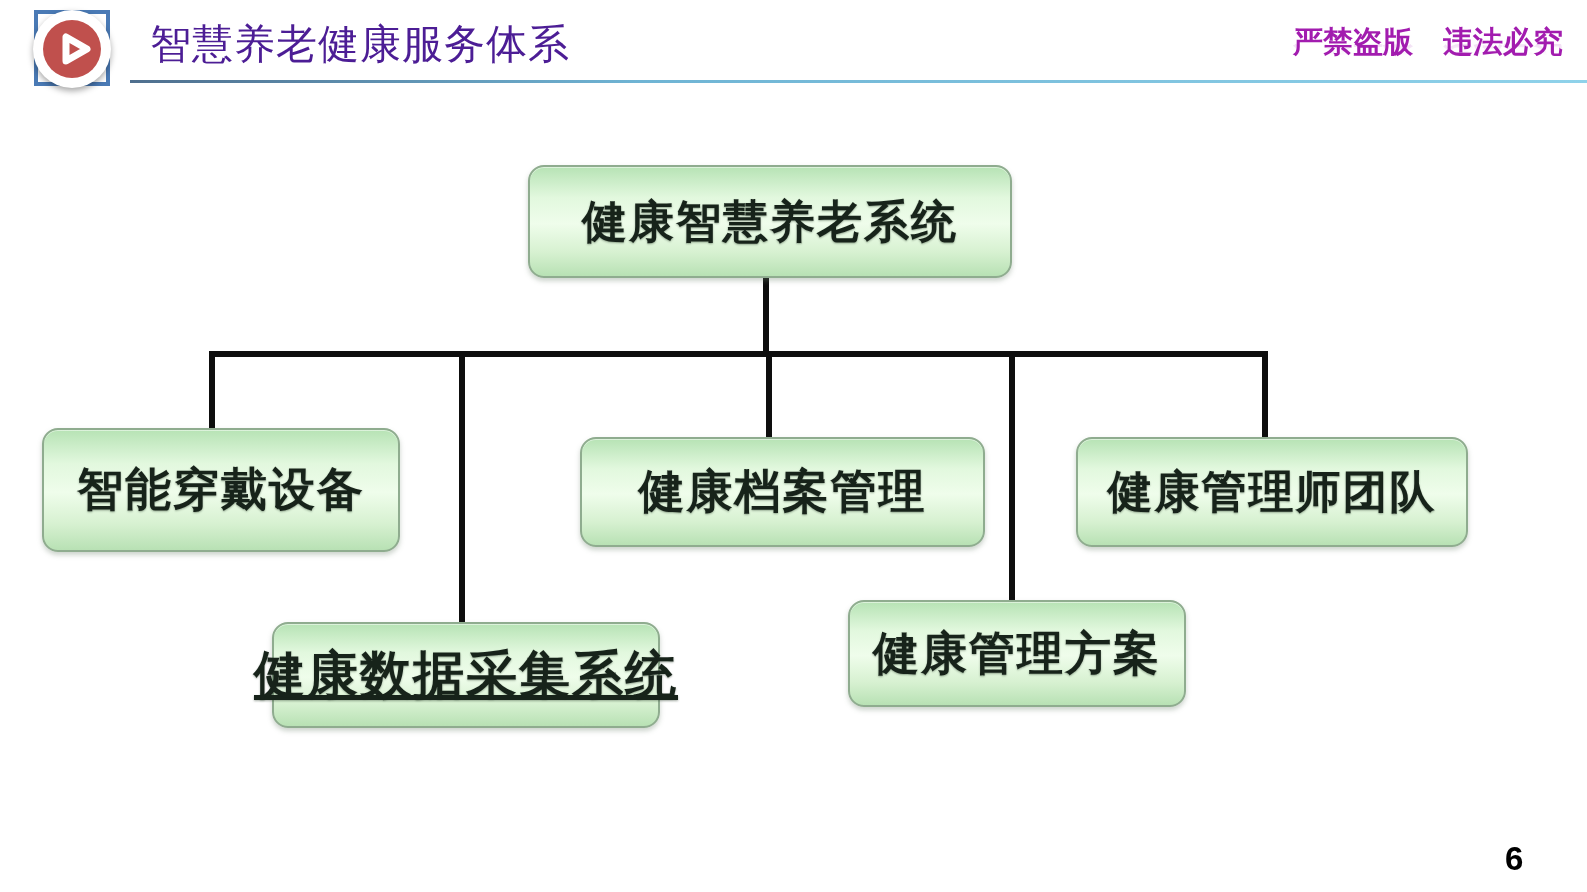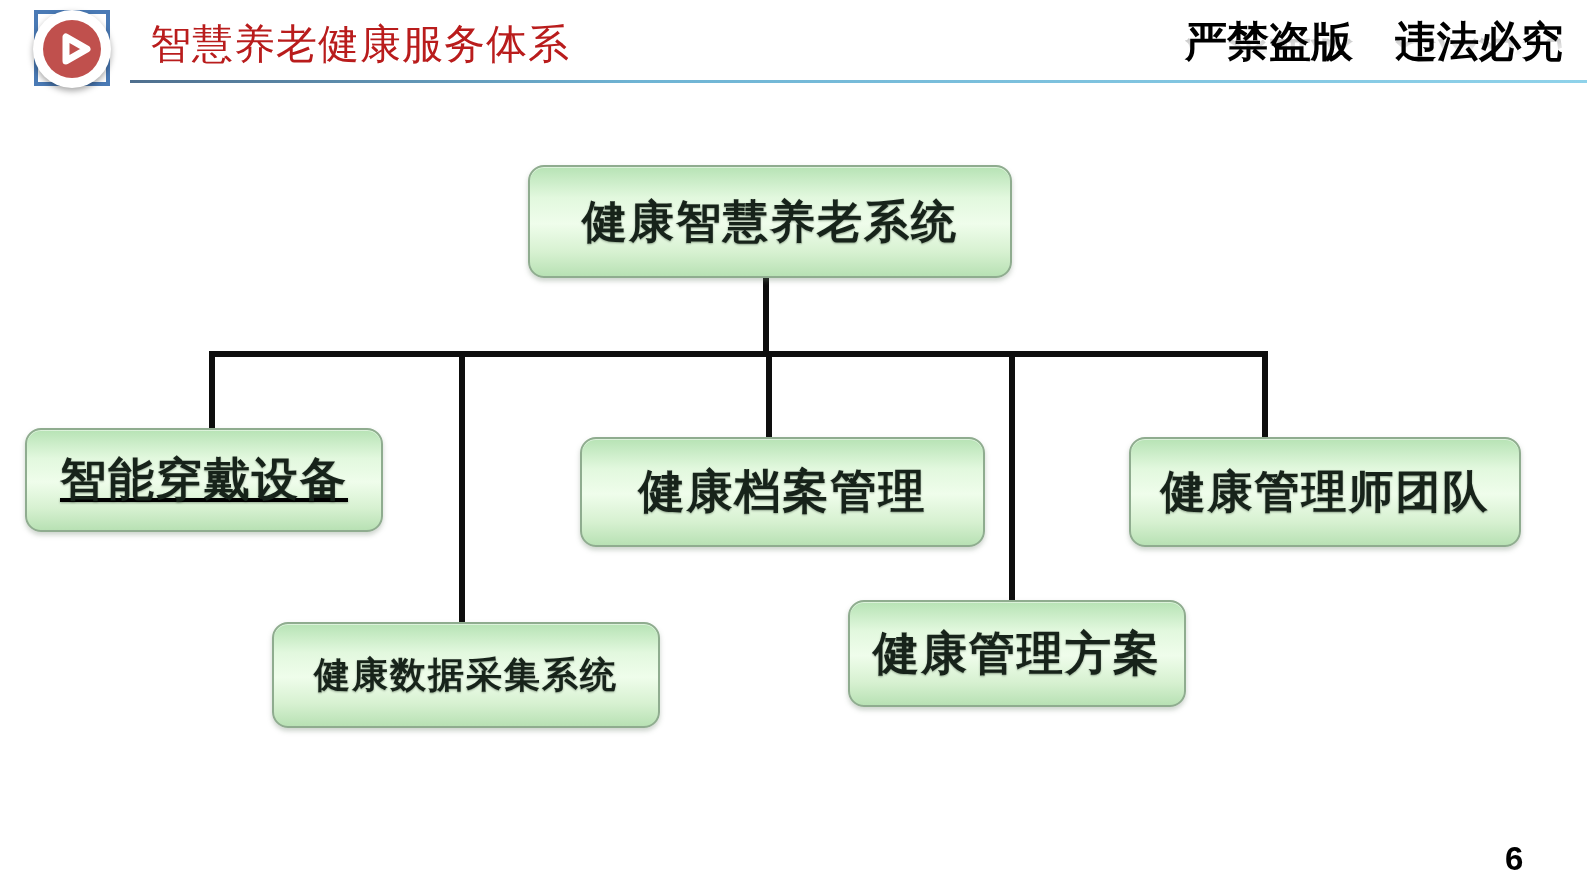--- a/index.html
+++ b/index.html
@@ -33,31 +33,31 @@
     width: 58px; height: 58px;
     background: #c0504d;
     border-radius: 50%;
     display: flex; align-items: center; justify-content: center;
   }
   .slide-title {
     position: absolute;
     left: 150px; top: 20px;
     font-size: 41px;
     line-height: 48px;
-    color: #b91c1c;
+    color: #4c1d95;
     letter-spacing: 1px;
     white-space: nowrap;
   }
   .warning {
     position: absolute;
     right: 24px; top: 18px;
-    font-size: 42px;
+    font-size: 30px;
     line-height: 48px;
     font-weight: bold;
-    color: #000000;
+    color: #a21caf;
     white-space: nowrap;
     -webkit-box-reflect: below -32px linear-gradient(transparent 55%, rgba(0,0,0,0.28));
   }
   .divider {
     position: absolute;
     left: 130px; top: 80px;
     width: 1457px; height: 3px;
     background: linear-gradient(90deg, #4f6f8e 0%, #6fb4d4 35%, #8fd2ea 100%);
   }
 
@@ -83,29 +83,29 @@
   }
   .node-label {
     font-weight: bold;
     color: #17231a;
     white-space: nowrap;
     text-shadow: 0 1px 2px rgba(30,50,30,0.4);
     letter-spacing: 2px;
   }
   .n-root { left: 528px;  top: 165px; width: 484px; height: 113px; }
   .n-root .node-label { font-size: 45px; }
-  .n-b1   { left: 25px;   top: 428px; width: 358px; height: 104px; text-decoration: underline; }
+  .n-b1   { left: 42px;   top: 428px; width: 358px; height: 124px; }
   .n-b1 .node-label { font-size: 46px; }
   .n-b2   { left: 272px;  top: 622px; width: 388px; height: 106px; }
-  .n-b2 .node-label { font-size: 36px; }
+  .n-b2 .node-label { font-size: 51px; text-decoration: underline; }
   .n-b3   { left: 580px;  top: 437px; width: 405px; height: 110px; }
   .n-b3 .node-label { font-size: 46px; }
   .n-b4   { left: 848px;  top: 600px; width: 338px; height: 107px; }
   .n-b4 .node-label { font-size: 46px; }
-  .n-b5   { left: 1129px; top: 437px; width: 392px; height: 110px; }
+  .n-b5   { left: 1076px; top: 437px; width: 392px; height: 110px; }
   .n-b5 .node-label { font-size: 45px; }
 
   
   .page-number {
     position: absolute;
     left: 1505px; top: 840px;
     font-size: 33px;
     font-weight: bold;
     color: #000000;
   }

